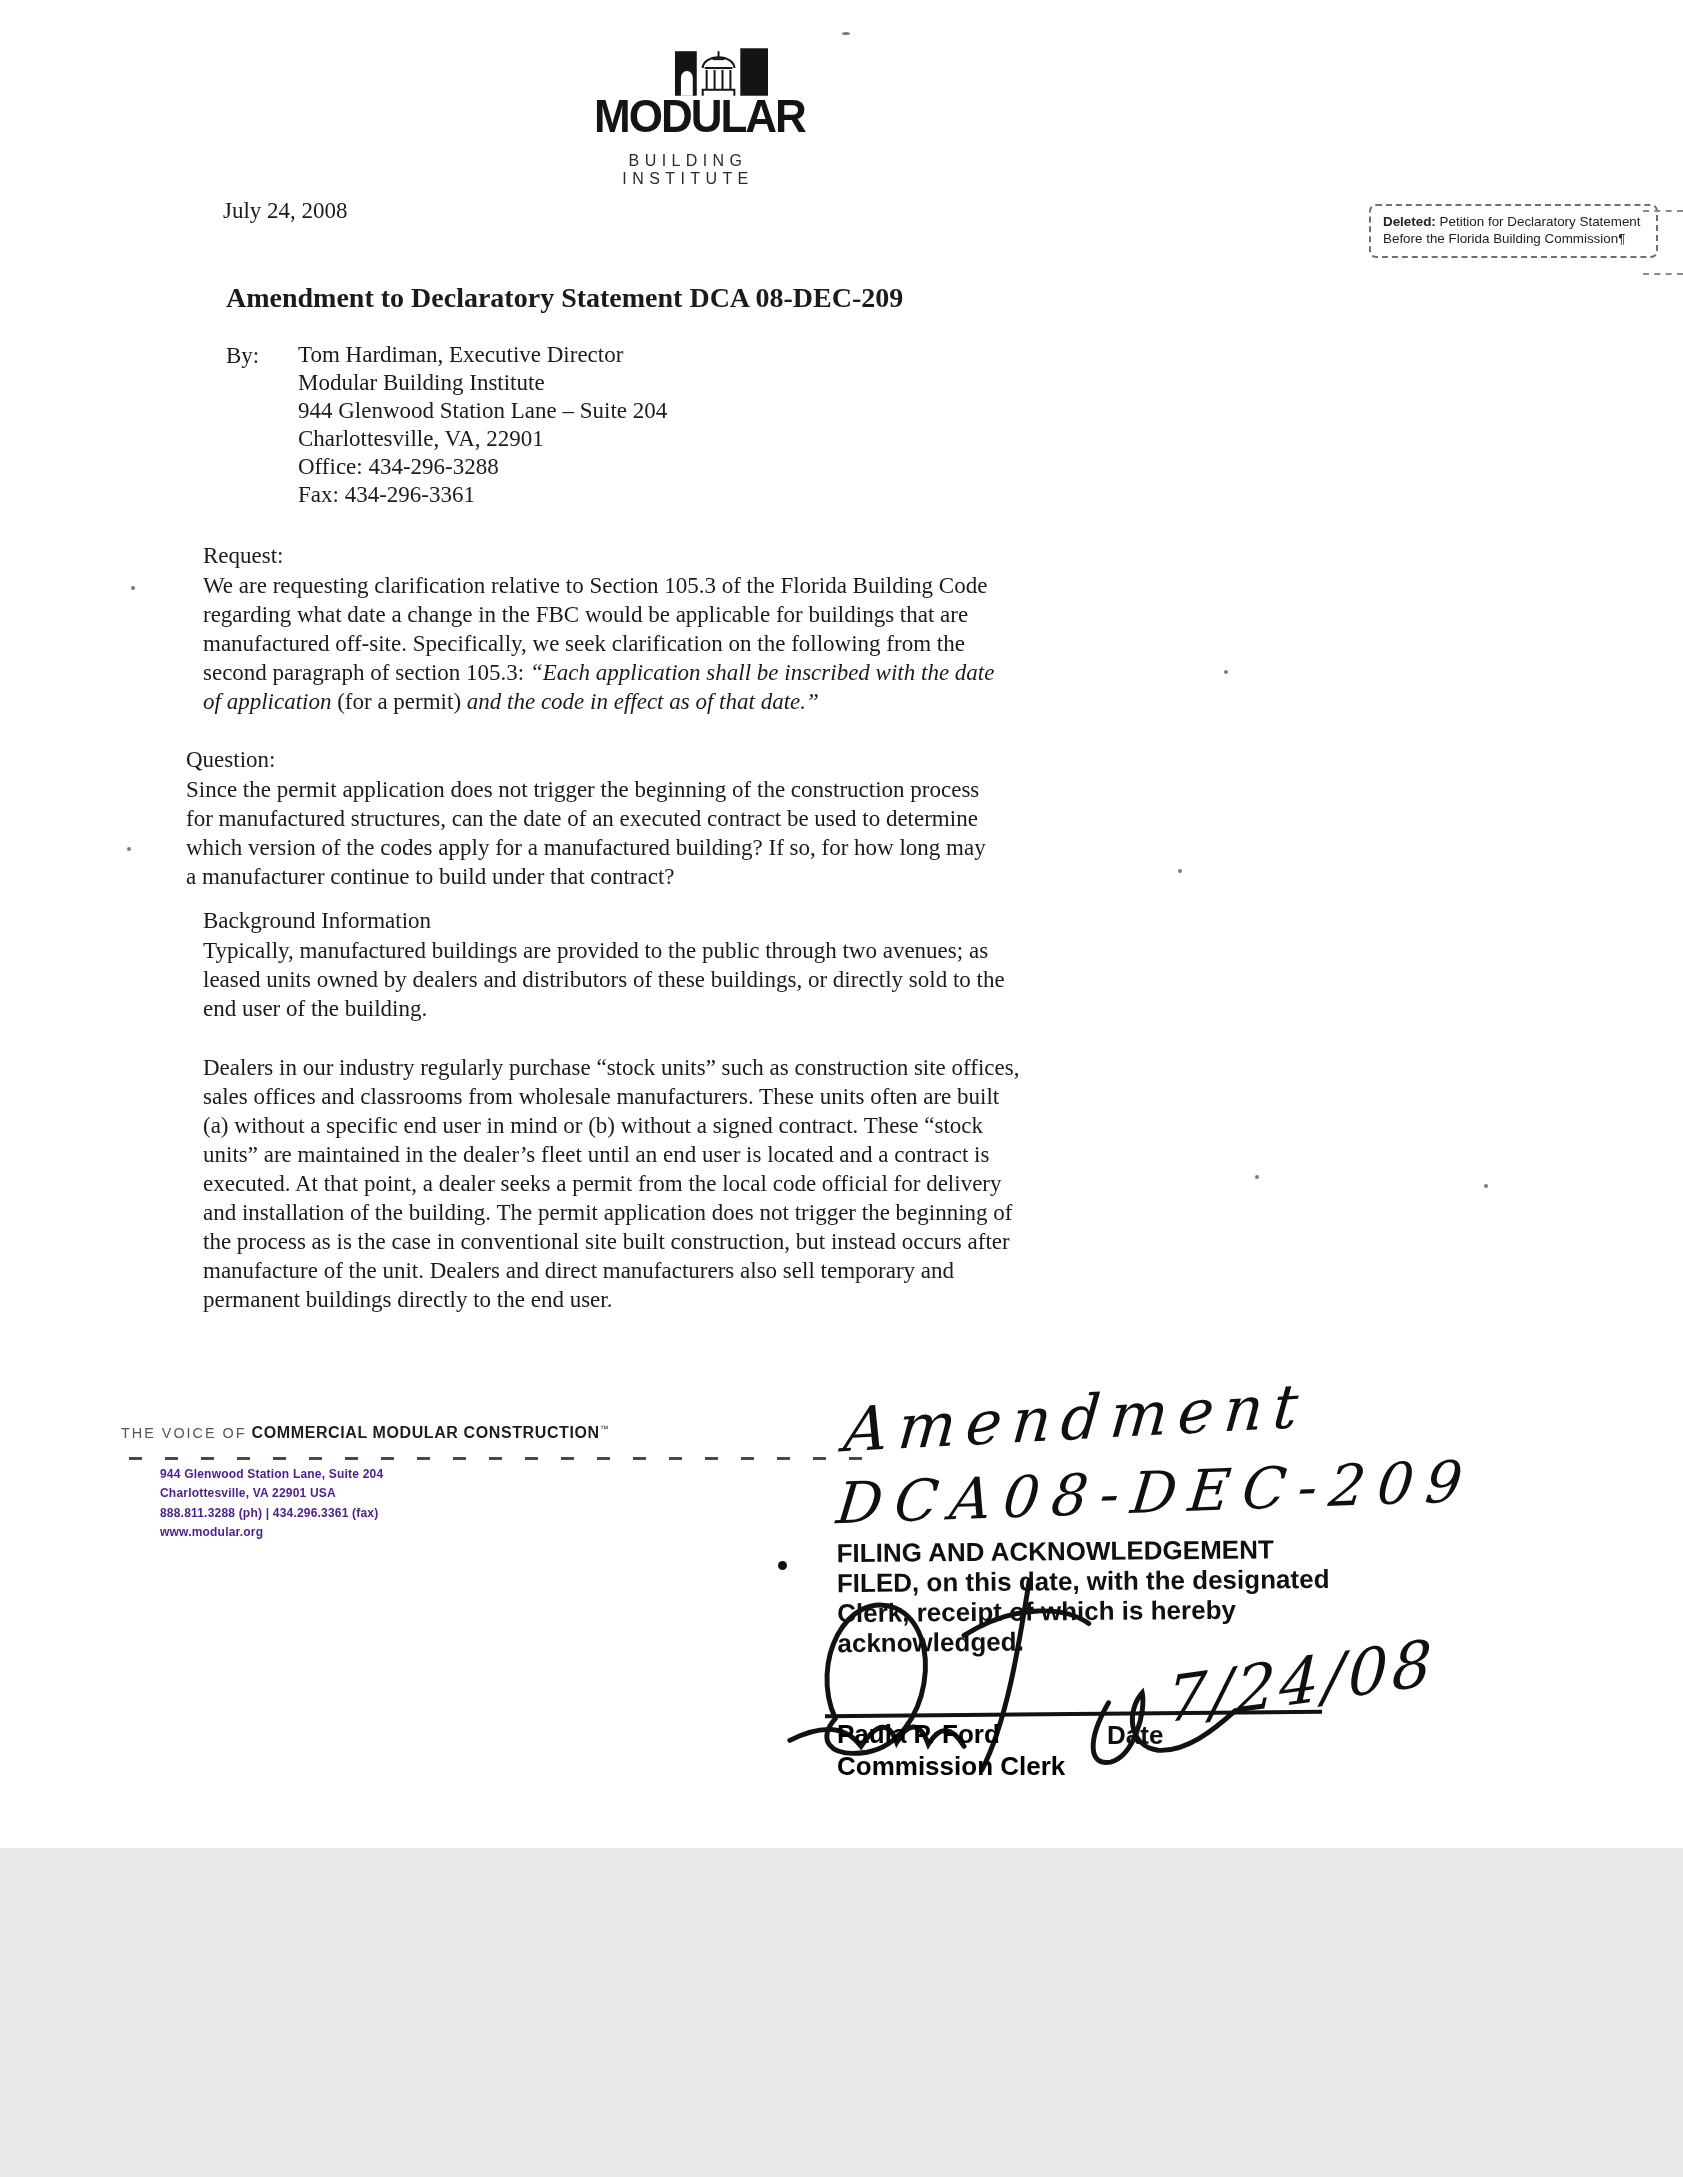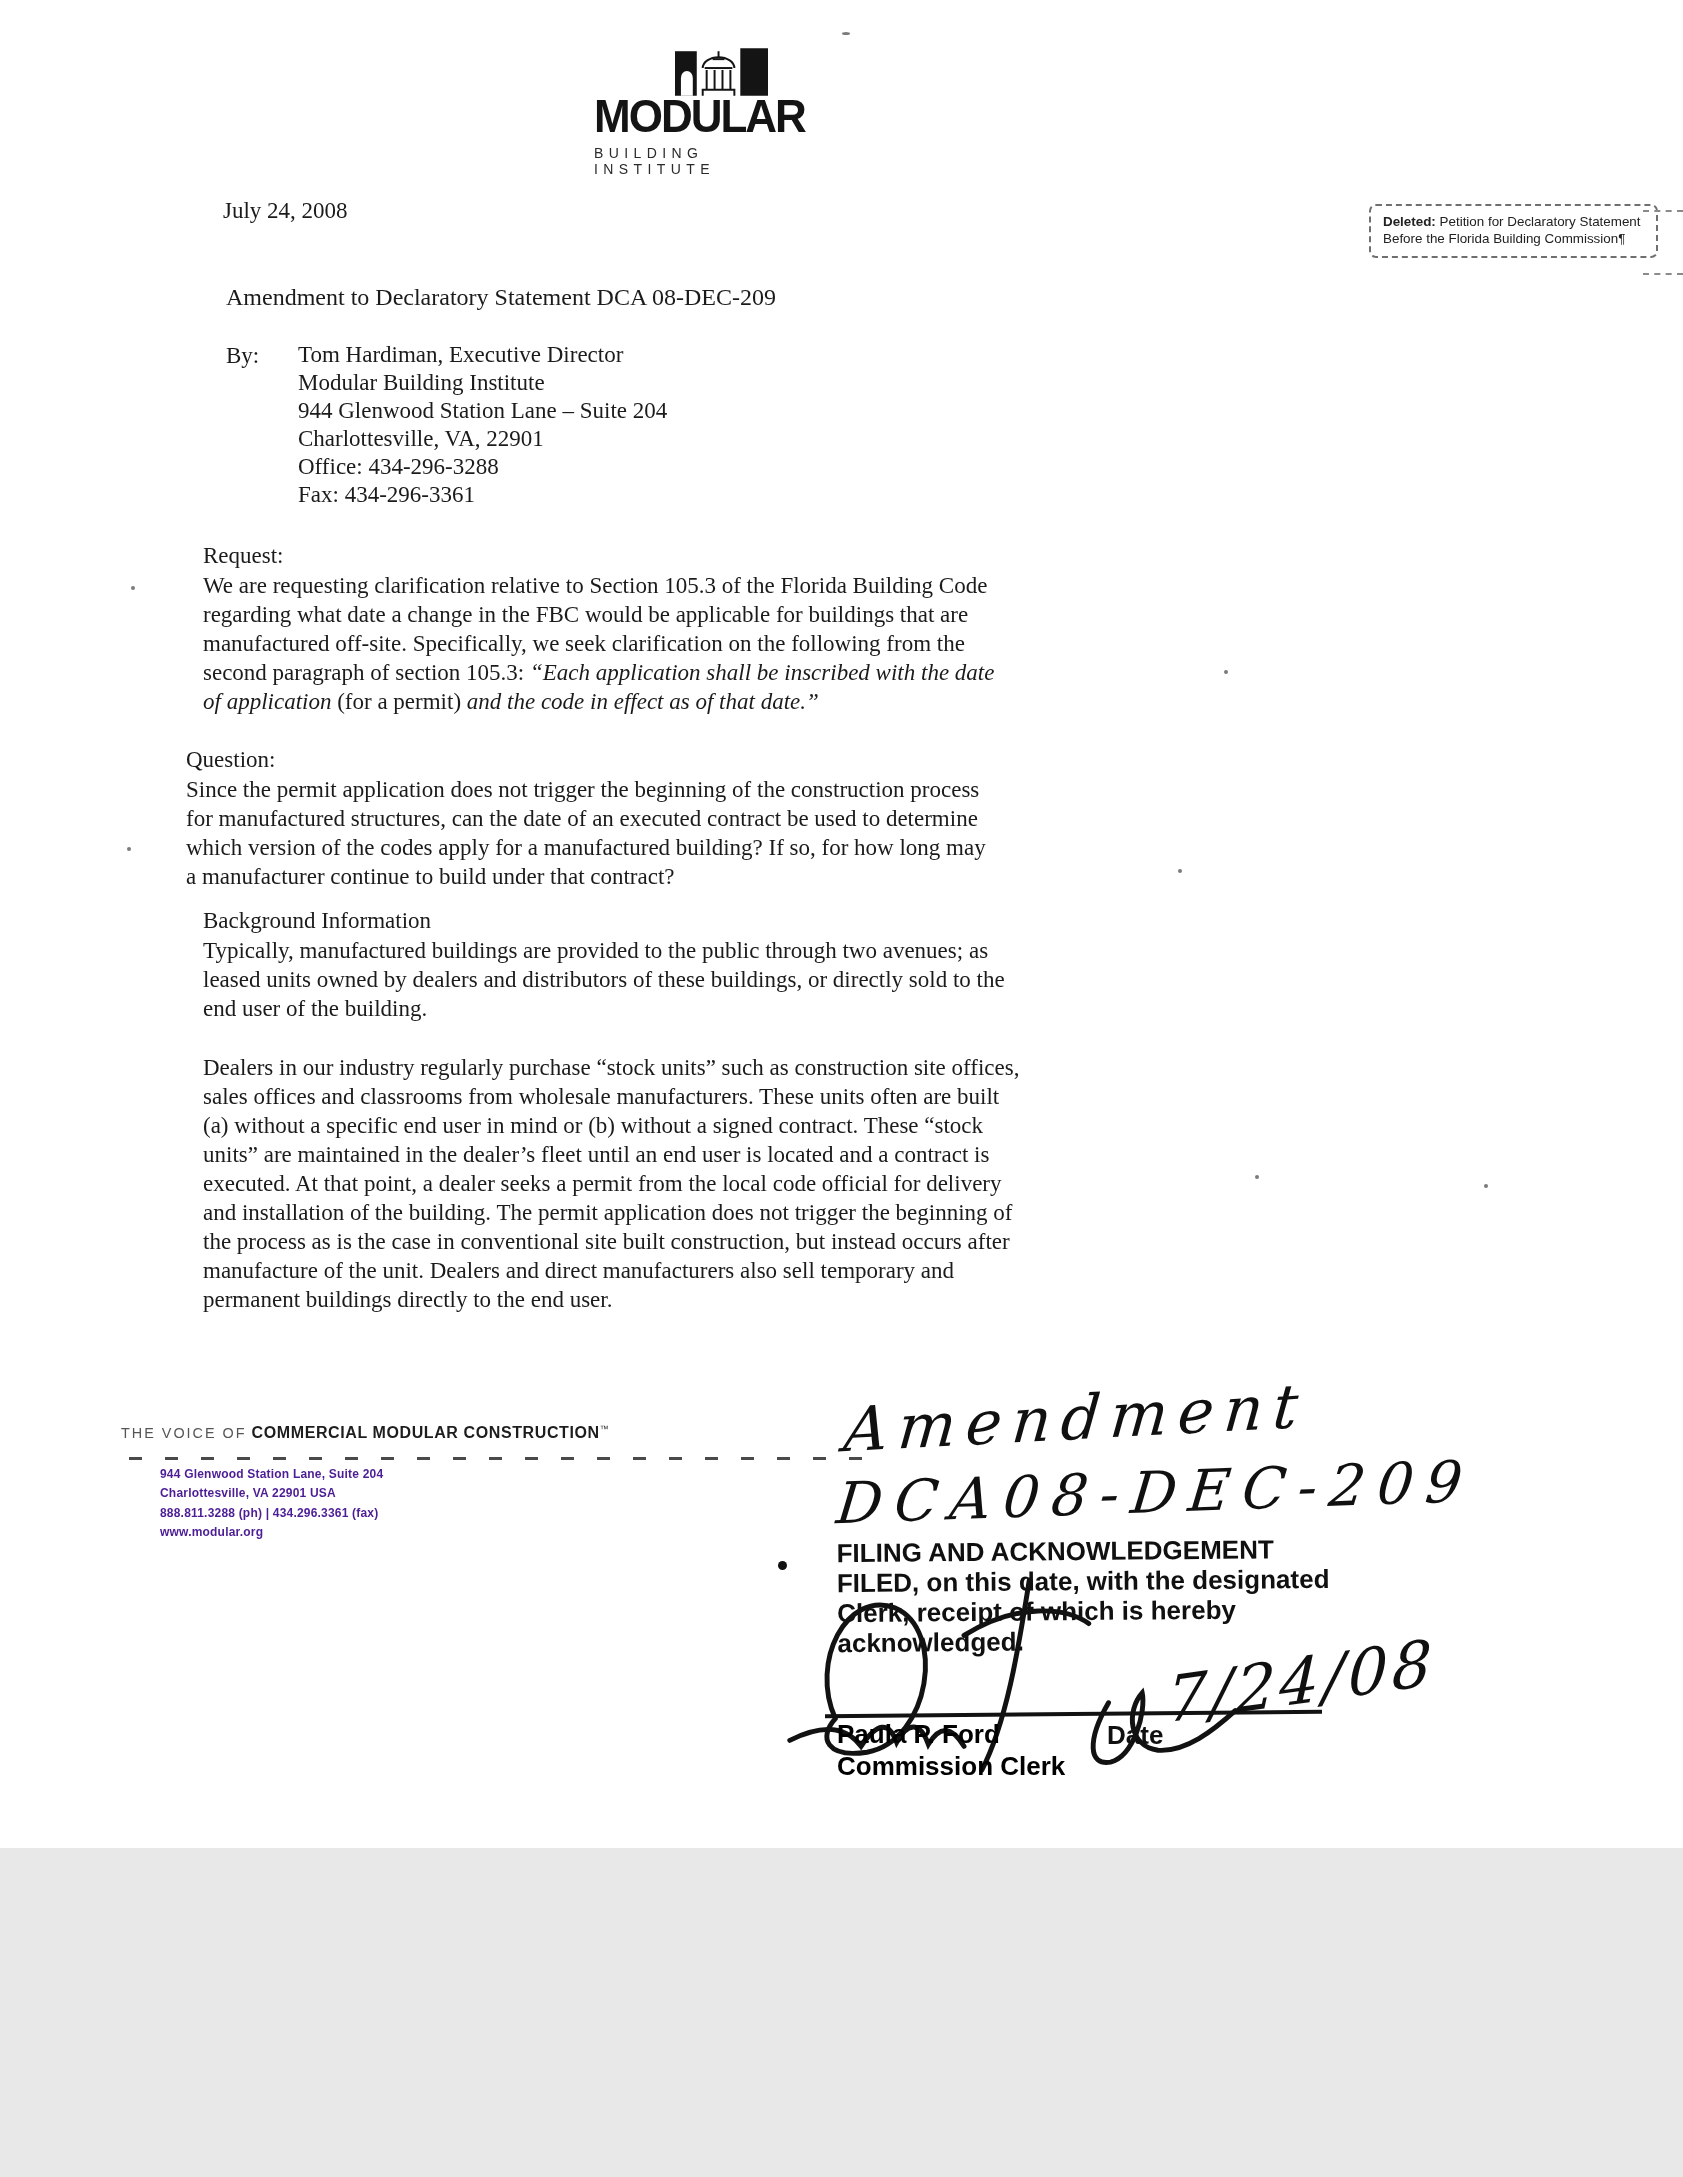--- a/index.html
+++ b/index.html
@@ -14,22 +14,22 @@
   .italic{font-style:italic;}
 
   
   .logo{left:594px;top:48px;width:188px;text-align:left;}
   .logo-icon{margin-left:81px;display:block;}
   .logo-word{
     font-family:"Liberation Sans",sans-serif;font-weight:900;font-size:44px;
     letter-spacing:-2px;color:#141414;line-height:40px;transform:scaleY(1.05);
   }
   .logo-tag{
-    font-family:"Liberation Sans",sans-serif;font-size:14px;letter-spacing:5.4px;
-    color:#2a2a2a;margin-top:9px;
+    font-family:"Liberation Sans",sans-serif;font-size:16px;letter-spacing:5.4px;
+    color:#2a2a2a;margin-top:16px;text-align:center;
   }
 
   
   .deleted-note{
     left:1369px;top:204px;width:289px;box-sizing:border-box;
     border:2px dashed #6f6f6f;border-radius:7px;padding:7px 10px 8px 12px;
     font-family:"Liberation Sans",sans-serif;font-size:13.4px;line-height:17.3px;color:#222;
     background:#fff;
   }
   .deleted-note b{font-weight:700;}
@@ -103,21 +103,21 @@
   </div>
 
   <div class="abs deleted-note">
     <b>Deleted:</b><span> Petition for Declaratory Statement Before the Florida Building Commission¶</span>
   </div>
   <div class="abs note-dash" style="left:1643px;top:210px;width:40px;"></div>
   <div class="abs note-dash" style="left:1643px;top:273px;width:40px;"></div>
 
   <div class="abs serif" style="left:223px;top:196px;">July 24, 2008</div>
 
-  <div class="abs serif" style="left:226px;top:283px;font-size:24px;">Amendment to Declaratory Statement DCA 08-DEC-209</div>
+  <div class="abs serif" style="left:226px;top:283px;font-size:28px;font-weight:bold;">Amendment to Declaratory Statement DCA 08-DEC-209</div>
 
   <div class="abs serif by-row" style="left:226px;top:341px;">
     <div class="by-label">By:</div>
     <div class="by-lines">
         <div>Tom Hardiman, Executive Director</div>
         <div>Modular Building Institute</div>
         <div>944 Glenwood Station Lane – Suite 204</div>
         <div>Charlottesville, VA, 22901</div>
         <div>Office: 434-296-3288</div>
         <div>Fax: 434-296-3361</div>

